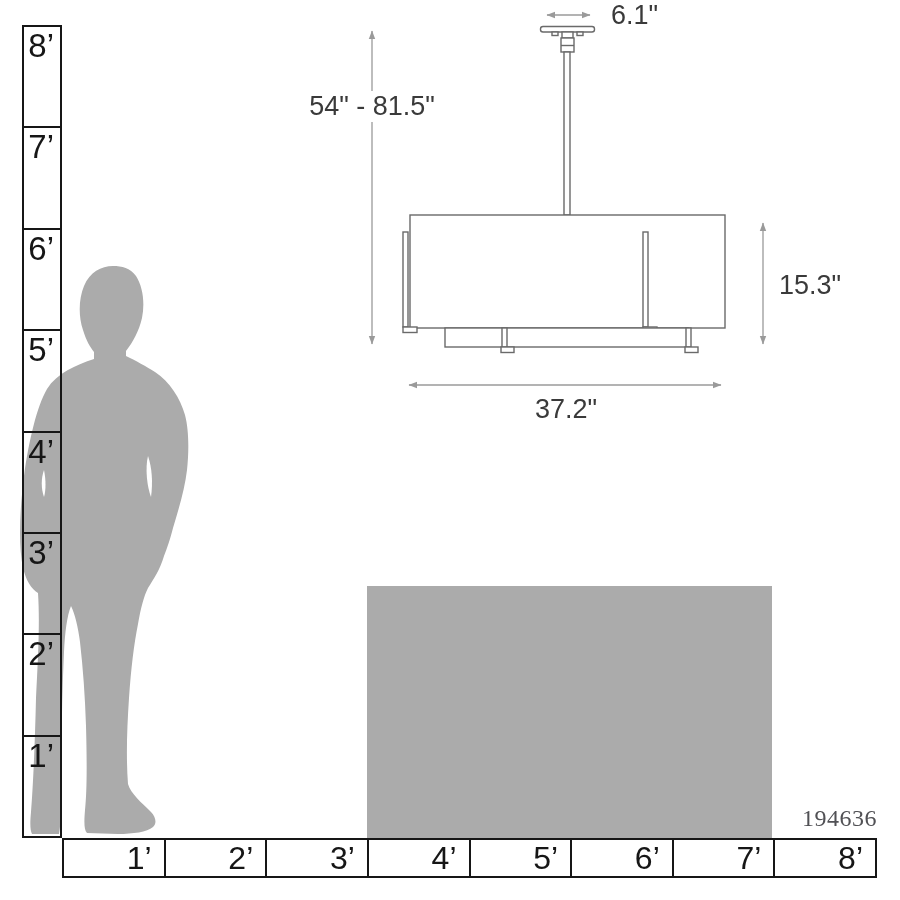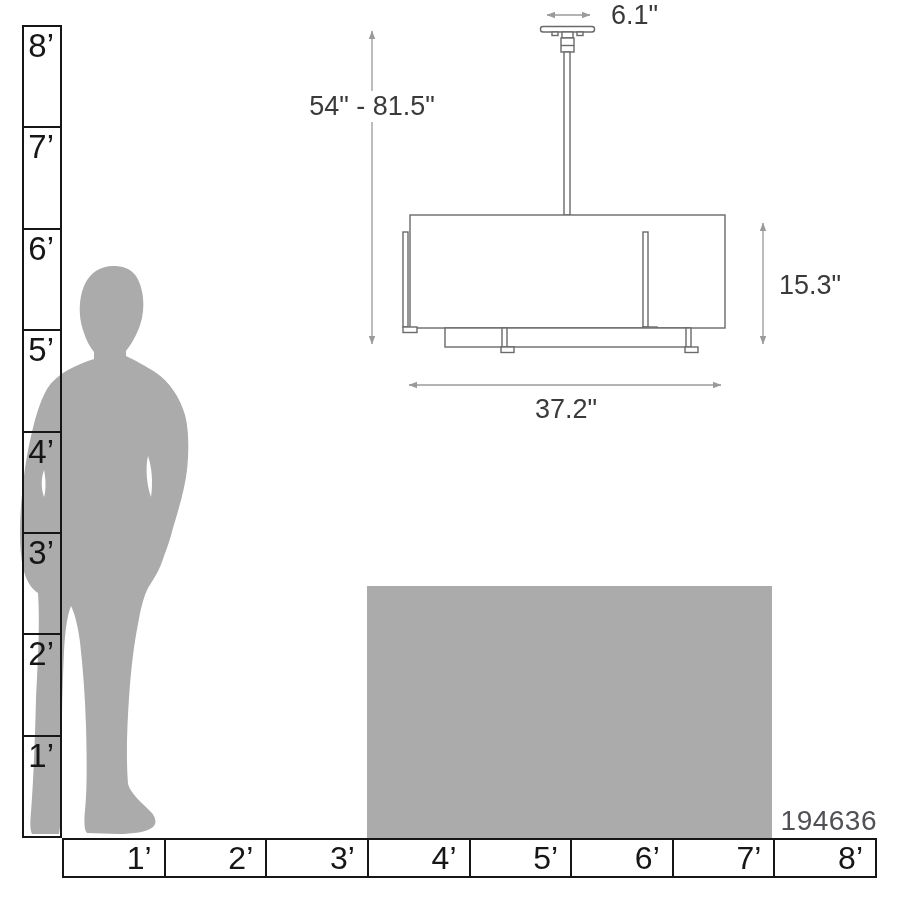--- a/index.html
+++ b/index.html
@@ -47,21 +47,21 @@
     white-space:nowrap; line-height:1.15;
   }
   .dim-canopy  { left:611px; top:0px; }
   .dim-height  { left:372px; top:91px; transform:translateX(-50%);
                  background:#fff; padding:0 8px; }
   .dim-shadeh  { left:779px; top:270px; }
   .dim-width   { left:566px; top:394px; transform:translateX(-50%); }
 
   .product-code {
     position:absolute; right:23px; top:805px; z-index:3;
-    font-size:28px; color:#515155; letter-spacing:0.5px;
+    font-size:24px; color:#515155; letter-spacing:0.5px;font-family:Liberation Serif, serif;
   }
 </style>
 </head>
 <body>
 
 <div class="canvas">
 
   <div class="table-block"></div>
 
   <svg width="900" height="900" viewBox="0 0 900 900">

